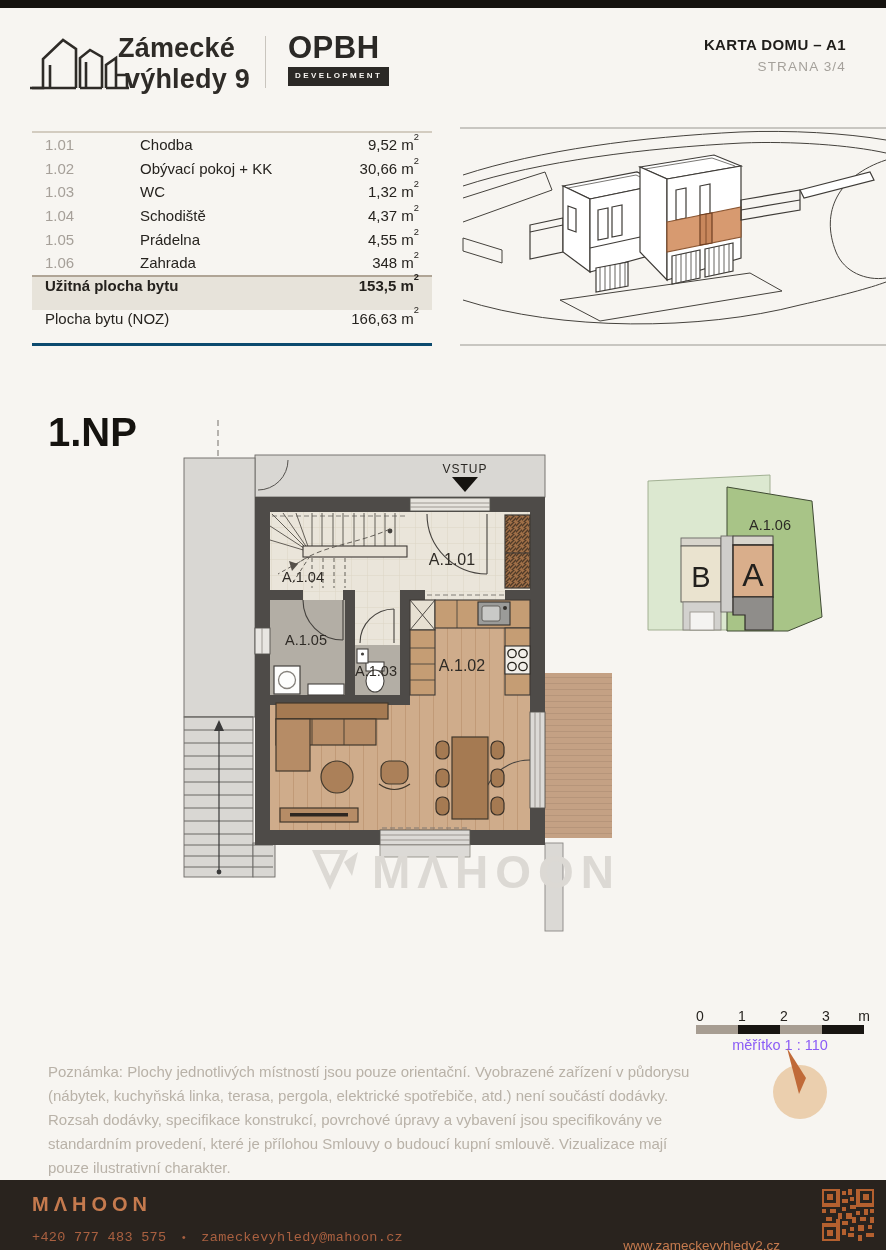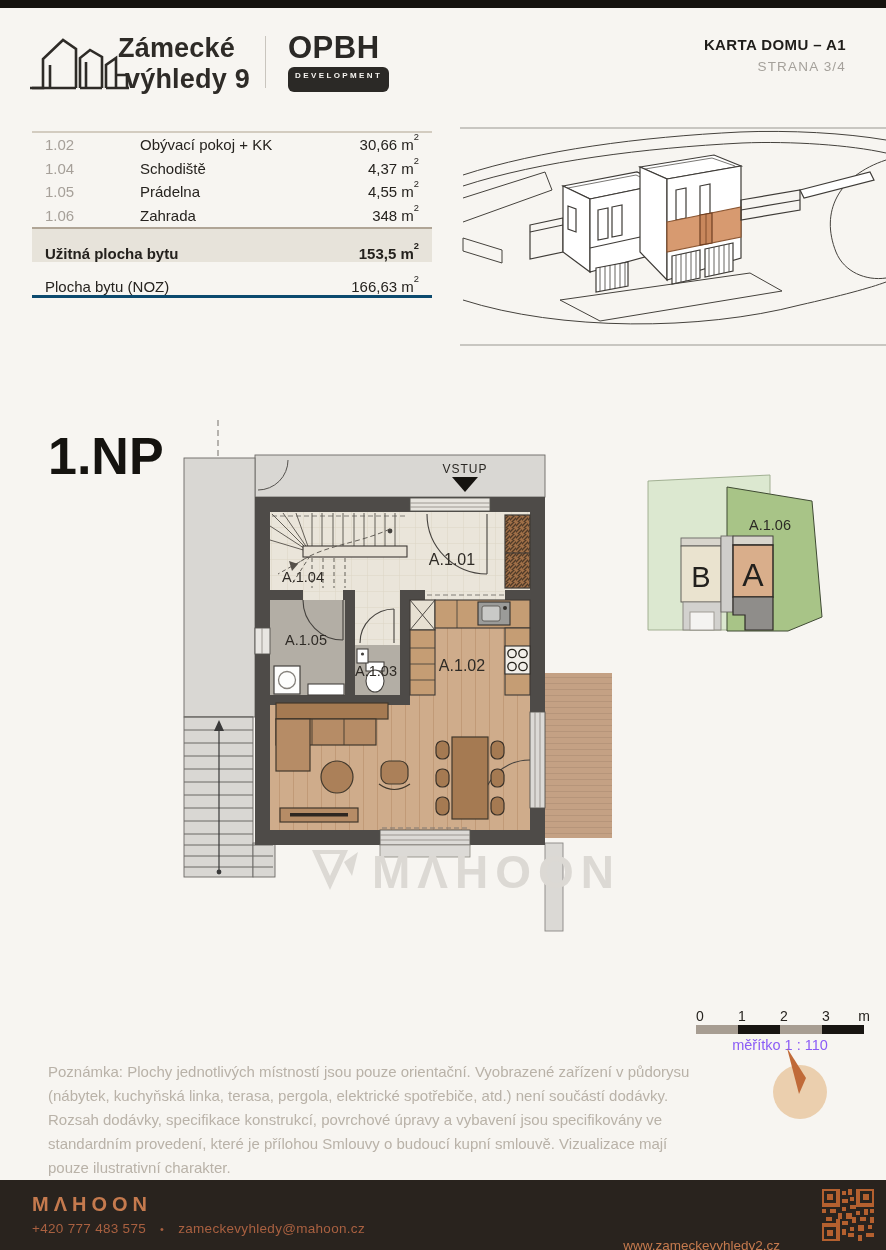--- a/index.html
+++ b/index.html
@@ -8,61 +8,61 @@
   .abs{position:absolute;}
   
   .topbar{left:0;top:0;width:886px;height:8px;background:#15130f;}
   
   .brand-text{left:118px;top:33px;font-size:27px;font-weight:700;color:#2e2b27;line-height:31px;letter-spacing:.2px;}
   .brand-text .l2{padding-left:7px;}
   .hdr-divider{left:265px;top:36px;width:1px;height:52px;background:#c9c5be;}
   .opbh{left:288px;top:32px;}
   .opbh .nm{font-size:31px;font-weight:800;letter-spacing:.5px;color:#2b2926;line-height:32px;}
   .opbh .sub{display:inline-block;margin-top:3px;background:#2b2926;color:#f5f3ef;font-size:8px;
-             letter-spacing:2.4px;padding:4px 7px 12px 7px;font-weight:700;border-radius:6px;}
+             letter-spacing:2.4px;padding:4px 7px 6px 7px;font-weight:700;}
   .hdr-right{right:40px;top:36px;text-align:right;}
   .hdr-right .t{font-size:15px;font-weight:700;letter-spacing:.4px;color:#1f1d1a;margin-left:40px;}
   .hdr-right .s{margin-top:6px;font-size:13.5px;letter-spacing:1.2px;color:#a5a19b;}
   
   .rtable{left:32px;top:131px;width:400px;border-top:2px solid #d3ccc0;font-size:15px;}
   .rrow{display:flex;align-items:center;height:23.6px;}
   .rrow .code{width:95px;padding-left:13px;color:#a6a099;}
   .rrow .name{flex:1;color:#26231f;}
   .rrow .val{text-align:right;padding-right:13px;white-space:nowrap;}
   sup{font-size:62%;position:relative;top:-.45em;line-height:0;}
-  .srow{display:flex;align-items:flex-end;height:33px;}
+  .srow{display:flex;align-items:flex-start;height:33px;}
   .srow .lbl{flex:1;padding-left:13px;}
   .srow .val{text-align:right;padding-right:13px;white-space:nowrap;}
   .srow.primary{background:#e7e3da;border-top:2px solid #b0a596;font-weight:700;color:#24211d;}
   .srow.secondary{border-bottom:3px solid #0c4a6e;}
   
   .viz{left:460px;top:125px;}
   
-  .np-label{left:48px;top:426px;font-size:52px;font-weight:800;color:#15130f;}
+  .np-label{left:48px;top:410px;font-size:40px;font-weight:800;color:#15130f;}
   .plan-label{font-family:"Liberation Sans",sans-serif;font-size:16px;fill:#2f2b26;}
   .plan-label.sm{font-size:14.5px;}
   .vstup{font-family:"Liberation Sans",sans-serif;font-size:12px;letter-spacing:1px;fill:#2a2723;}
   .site-label{font-family:"Liberation Sans",sans-serif;font-size:14.5px;fill:#2c2a26;}
   .site-house{font-family:"Liberation Sans",sans-serif;font-size:29px;fill:#22201d;}
   .wm-text{font-family:"Liberation Sans",sans-serif;font-size:46px;font-weight:700;letter-spacing:7px;fill:#dcd9d4;}
   
   .scalebar{left:690px;top:1008px;width:180px;}
   .scalebar .ticks{position:relative;height:17px;font-size:14px;color:#26231f;}
   .scalebar .ticks span{position:absolute;top:0;width:24px;text-align:center;}
   .scalebar .bar{display:flex;height:9px;width:168px;margin-left:6px;}
   .scalebar .bar i{width:42px;height:9px;display:block;}
   .seg-a{background:#a79d92;}
   .seg-b{background:#181512;}
   .scalebar .cap{margin-top:3px;text-align:center;font-size:14.5px;color:#8b5cf6;}
   
   .note{left:48px;top:1060px;width:652px;font-size:15px;line-height:1.6;color:#b9b2a8;}
   
   .footer{left:0;top:1180px;width:886px;height:70px;background:#29231e;}
   .f-brand{left:32px;top:13px;font-size:20px;font-weight:700;letter-spacing:5px;color:#c57a4e;}
-  .f-contact{left:32px;top:41px;font-size:13.5px;color:#a96040;letter-spacing:.3px;}
+  .f-contact{left:32px;top:50px;font-size:13.5px;color:#a96040;letter-spacing:.3px;font-family:Liberation Mono, monospace;}
   .f-contact .bullet{margin:0 14px;font-size:11px;}
   .f-webs{right:106px;top:15px;text-align:right;font-size:13.5px;line-height:21px;margin-top:40px;}
   .f-webs .w1{color:#c57a4e;}
   .f-webs .w2{color:#a96040;}
   .f-qr{right:12px;top:9px;}
 </style>
 </head>
 <body>
 
 <div class="page">
@@ -93,23 +93,33 @@
     <div class="sub">DEVELOPMENT</div>
   </div>
 
   <div class="abs hdr-right">
     <div class="t">KARTA DOMU – A1</div>
     <div class="s">STRANA 3/4</div>
   </div>
 
   <div class="abs rtable">
     <div class="rrow">
+      <span class="code">1.01</span>
+      <span class="name">Chodba</span>
+      <span class="val"><span>9,52</span>&nbsp;<span>m</span><sup>2</sup></span>
+    </div>
+    <div class="rrow">
       <span class="code">1.02</span>
       <span class="name">Obývací pokoj + KK</span>
       <span class="val"><span>30,66</span>&nbsp;<span>m</span><sup>2</sup></span>
+    </div>
+    <div class="rrow">
+      <span class="code">1.03</span>
+      <span class="name">WC</span>
+      <span class="val"><span>1,32</span>&nbsp;<span>m</span><sup>2</sup></span>
     </div>
     <div class="rrow">
       <span class="code">1.04</span>
       <span class="name">Schodiště</span>
       <span class="val"><span>4,37</span>&nbsp;<span>m</span><sup>2</sup></span>
     </div>
     <div class="rrow">
       <span class="code">1.05</span>
       <span class="name">Prádelna</span>
       <span class="val"><span>4,55</span>&nbsp;<span>m</span><sup>2</sup></span>

